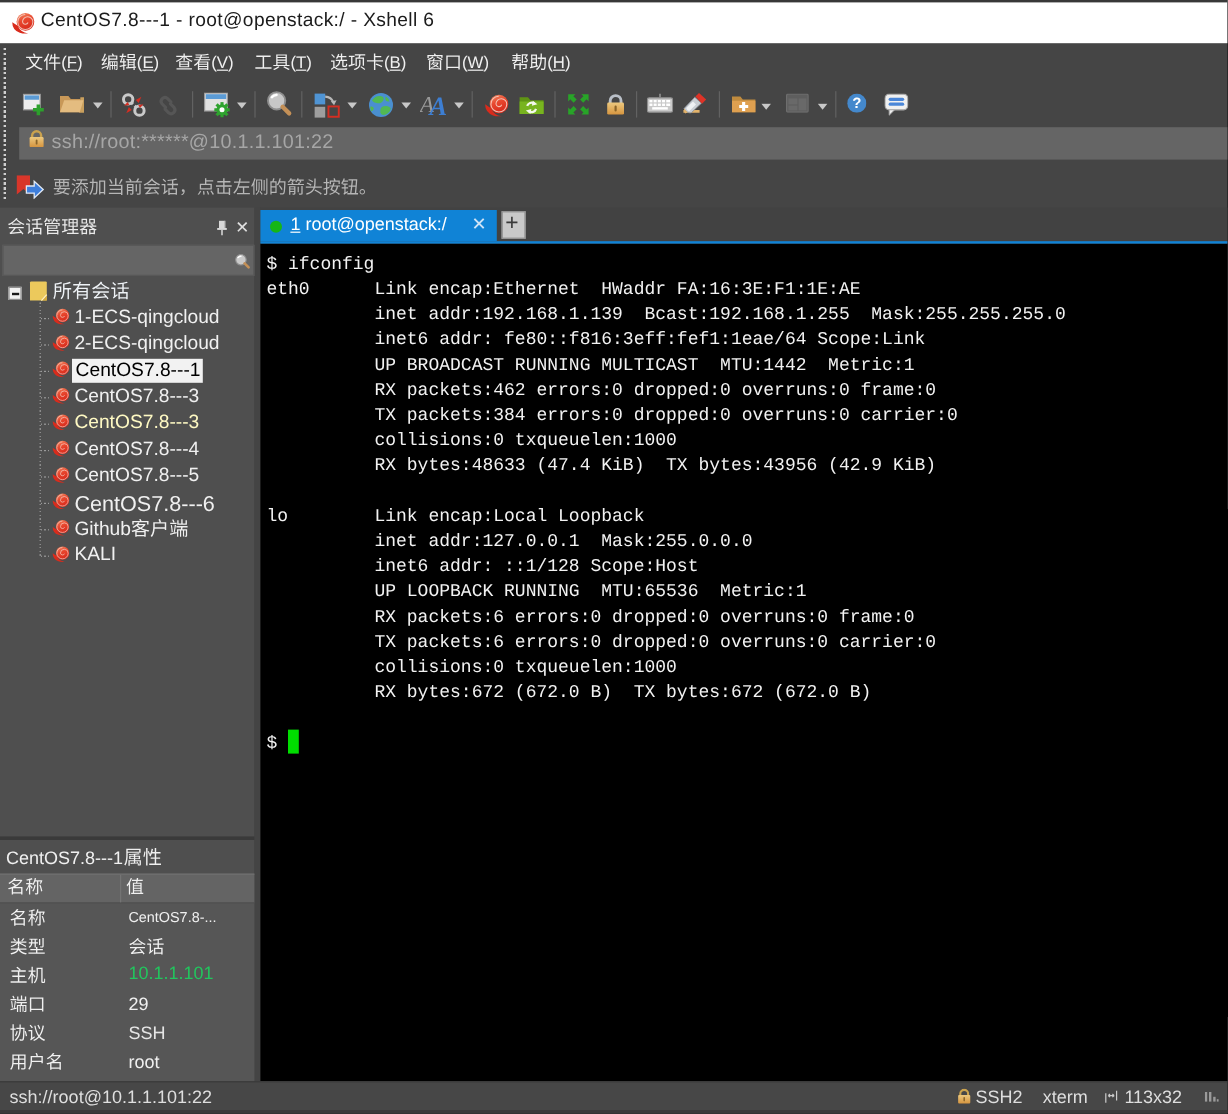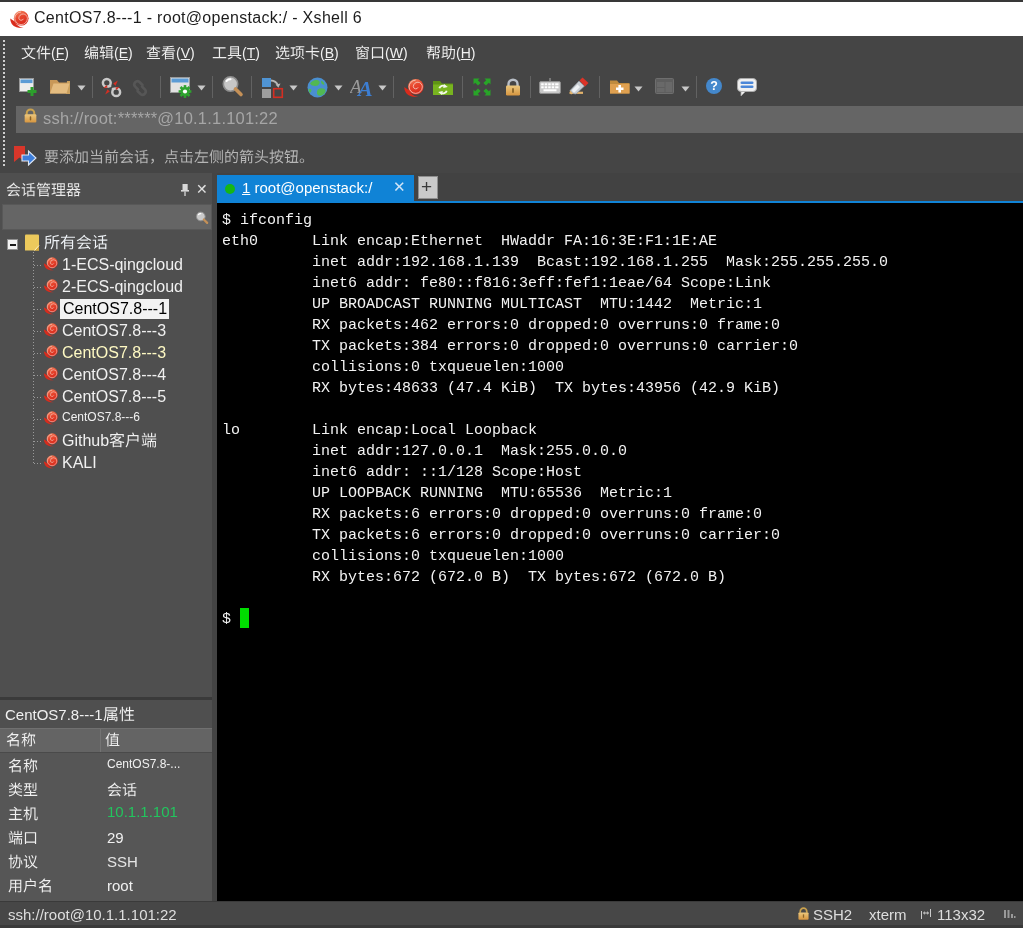--- a/index.html
+++ b/index.html
@@ -545,21 +545,21 @@
         <stop offset="0.5" stop-color="#e8472e"></stop>
         <stop offset="1" stop-color="#d92b1c"></stop>
       </linearGradient>
     </defs>
 <g transform="scale(0.75)">
 <path d="M1.2 9.5 Q1.2 16 7.5 18.3 Q10.5 19.3 14.5 18.9 Q8 18 5.8 12.5 Z" fill="#d92b1c"></path>
 <circle cx="12.2" cy="9.2" r="7.4" fill="url(#spg10)"></circle>
 <path d="M12 3 A6.3 6.3 0 1 0 18.4 9.4 A4.3 4.3 0 1 0 9.8 9.2 A2.4 2.4 0 0 0 14.4 9.8" fill="none" stroke="#f6d7cd" stroke-width="0.85" opacity="0.85"></path>
 </g>
   </svg>
-<div class="abs" style="left:62px;top:410px;font-size:12px;color:#f0f0f0">CentOS7.8---6</div>
+<div class="abs" style="left:62px;top:410px;font-size:18px;color:#f0f0f0">CentOS7.8---6</div>
 <div class="abs" style="left:34px;top:441px;width:9px;height:1px;background:repeating-linear-gradient(90deg,#9a9a9a 0 1px,transparent 1px 3px)"></div>
 <svg style="position:absolute;left:43px;top:432px" width="15" height="15" viewBox="0 0 15 15">
     <defs>
       <linearGradient id="spg11" x1="0" y1="0" x2="0.4" y2="1">
 <stop offset="0" stop-color="#f4926a"></stop>
         <stop offset="0.5" stop-color="#e8472e"></stop>
         <stop offset="1" stop-color="#d92b1c"></stop>
       </linearGradient>
     </defs>
 <g transform="scale(0.75)">

